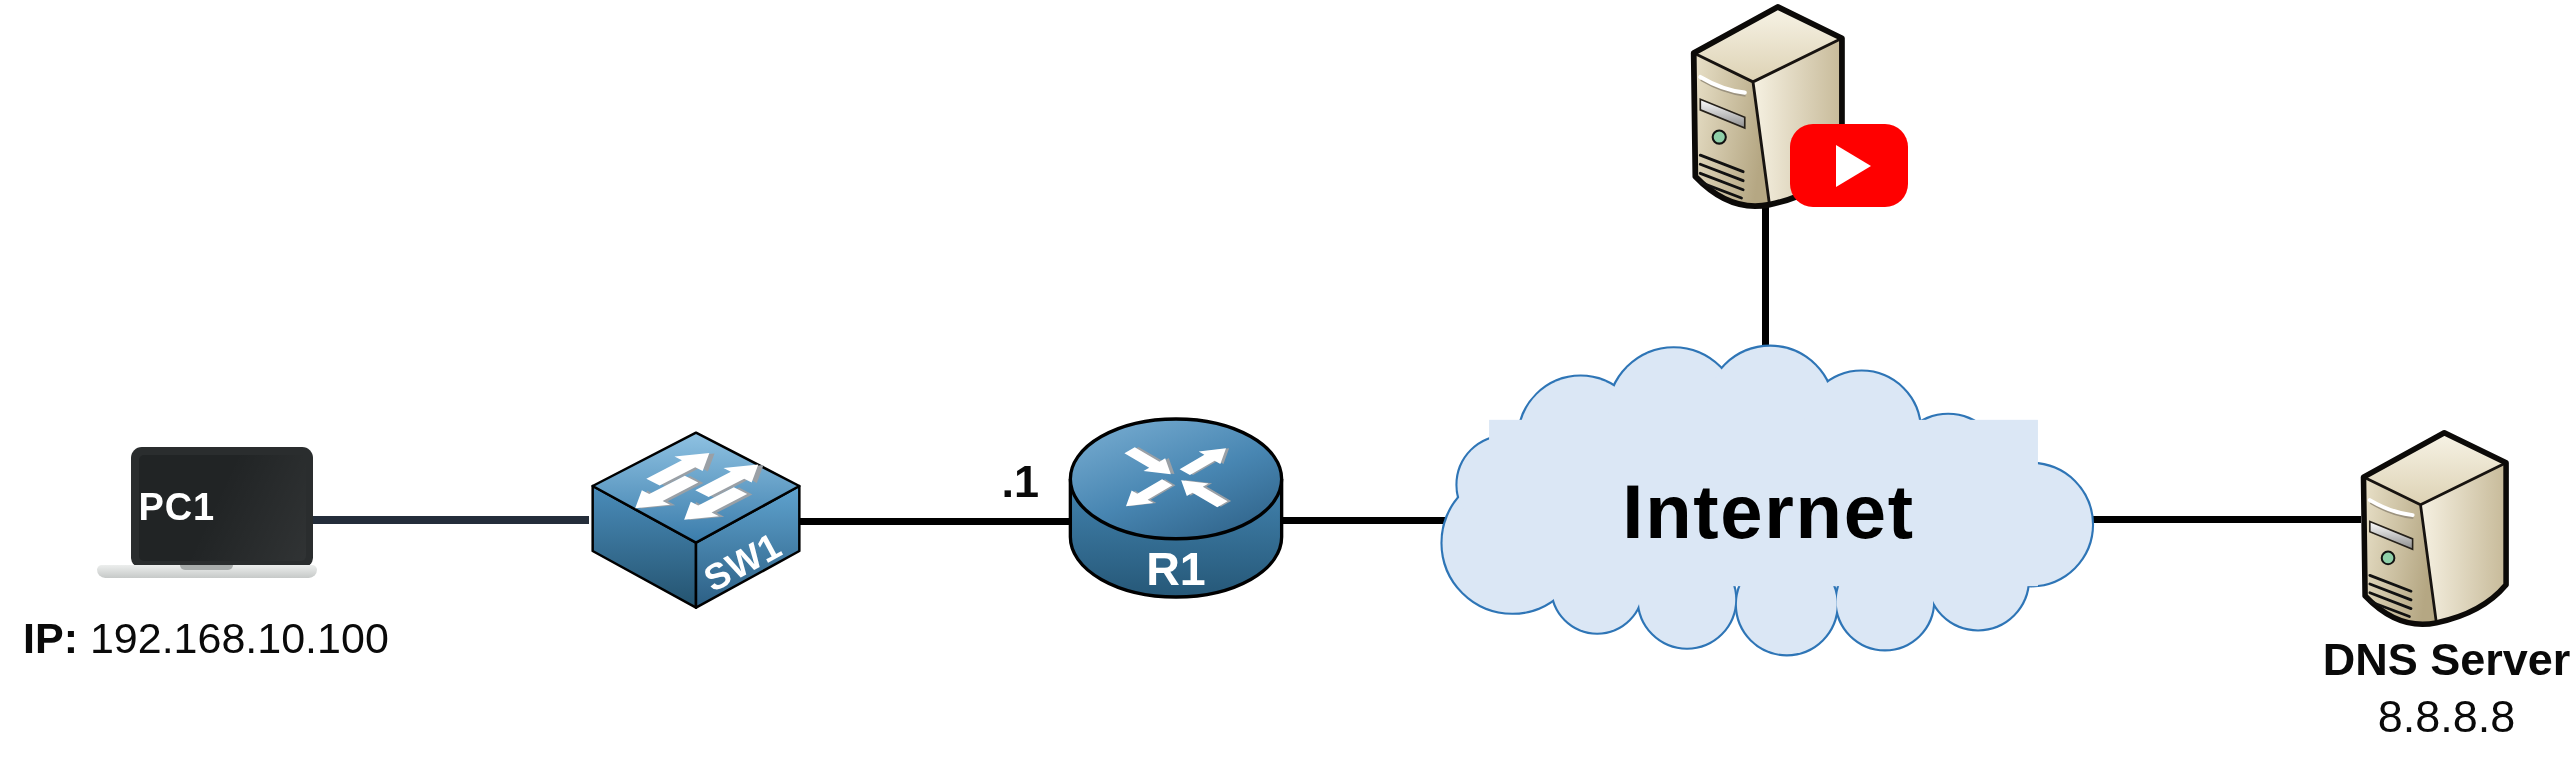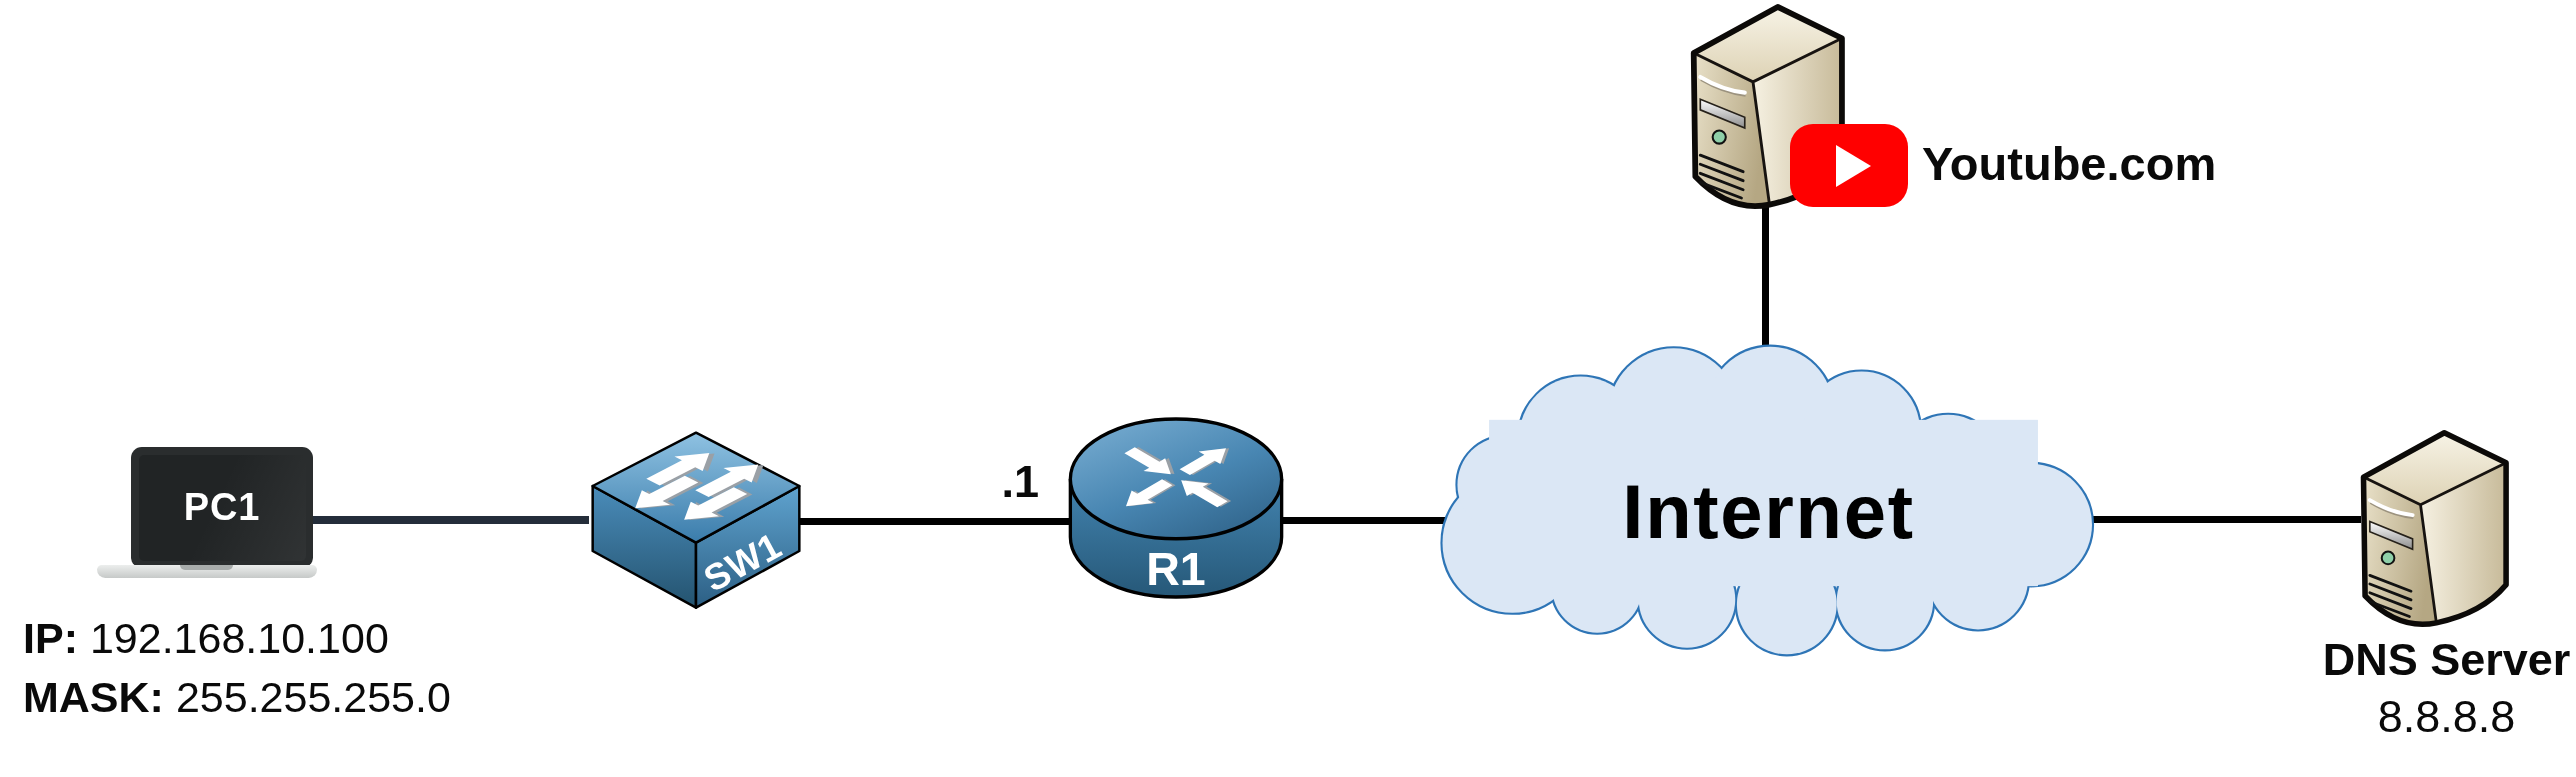--- a/index.html
+++ b/index.html
@@ -12,21 +12,21 @@
   .link{position:absolute;background:#000;}
   .link.h{height:6.7px;}
   .link.v{width:6.7px;}
   .link.pcline{background:#242d3a;height:7.5px;}
 
   
   .laptop-screen{position:absolute;left:131px;top:447px;width:182px;height:121px;
     background:#2a2d2e;border-radius:10.8px;}
   .laptop-screen .inner{position:absolute;left:7.5px;top:7.5px;right:7.5px;bottom:7.5px;
     background:linear-gradient(295deg, rgba(255,255,255,0.07), rgba(255,255,255,0.0) 55%), #212425;
-    border-radius:5px;display:flex;align-items:center;justify-content:center;}
+    border-radius:5px;display:flex;align-items:center;}
   .laptop-label{color:#ffffff;font-weight:bold;font-size:38px;letter-spacing:0.8px;}
   .laptop-base{position:absolute;left:97px;top:565px;width:220px;height:12.5px;
     background:linear-gradient(#eceeed,#c6c9c8);border-radius:5.8px 5.8px 10px 10px;}
   .laptop-base .notch{position:absolute;left:50%;top:0;width:53px;height:5px;margin-left:-27px;
     background:#a8acab;border-radius:0 0 5px 5px;}
 
   
   .pc-info{position:absolute;left:23px;top:609px;font-size:43px;line-height:1.38;color:#0a0a0a;white-space:nowrap;}
   .pc-info b{font-weight:bold;margin-top:12px;}
   .port-label{position:absolute;left:956px;top:456px;width:83px;text-align:right;
@@ -156,21 +156,20 @@
         <span class="laptop-label">PC1</span>
       </div>
     </div>
     <div class="laptop-base">
         <div class="notch"></div>
       </div>
   </div>
 
   <div class="pc-info">
     <div><b>IP:</b> <span>192.168.10.100</span></div>
-    <div><b>MASK:</b> <span>255.255.255.0</span></div>
   </div>
 
   <svg class="abs" style="left:586px;top:426px" width="220" height="190" viewBox="0 0 264 228">
     <path d="M8,72 L132,140 L132,218 L8,150 Z" fill="url(#swLeft)" stroke="#000" stroke-width="3" stroke-linejoin="round"></path>
     <path d="M132,140 L256,72 L256,150 L132,218 Z" fill="url(#swRight)" stroke="#000" stroke-width="3" stroke-linejoin="round"></path>
     <path d="M132,8 L256,72 L132,140 L8,72 Z" fill="url(#swTop)" stroke="#000" stroke-width="3" stroke-linejoin="round"></path>
     <g transform="matrix(0.89,-0.46,0.89,0.46,132,72)">
       <g fill="#9aa0a6">
         <use href="#arrowR" transform="translate(15,-30)"></use>
         <use href="#arrowR" transform="translate(-27,-8) rotate(180)"></use>
@@ -208,21 +207,20 @@
   </svg>
 
   <div class="port-label">.1</div>
 
   <svg class="abs" style="left:1688px;top:1.7px" width="158" height="210" viewBox="0 0 190 255">
     <use href="#server-shape"></use>
   </svg>
   <div class="yt-logo">
       <div class="tri"></div>
     </div>
-  <div class="yt-label">Youtube.com</div>
 
   <svg class="abs" style="left:2355px;top:428px" width="158" height="202" viewBox="0 0 190 255">
     <use href="#server-shape"></use>
   </svg>
   <div class="dns-block">
     <div class="dns-name">DNS Server</div>
     <div class="dns-ip">8.8.8.8</div>
   </div>
 
 </div>

